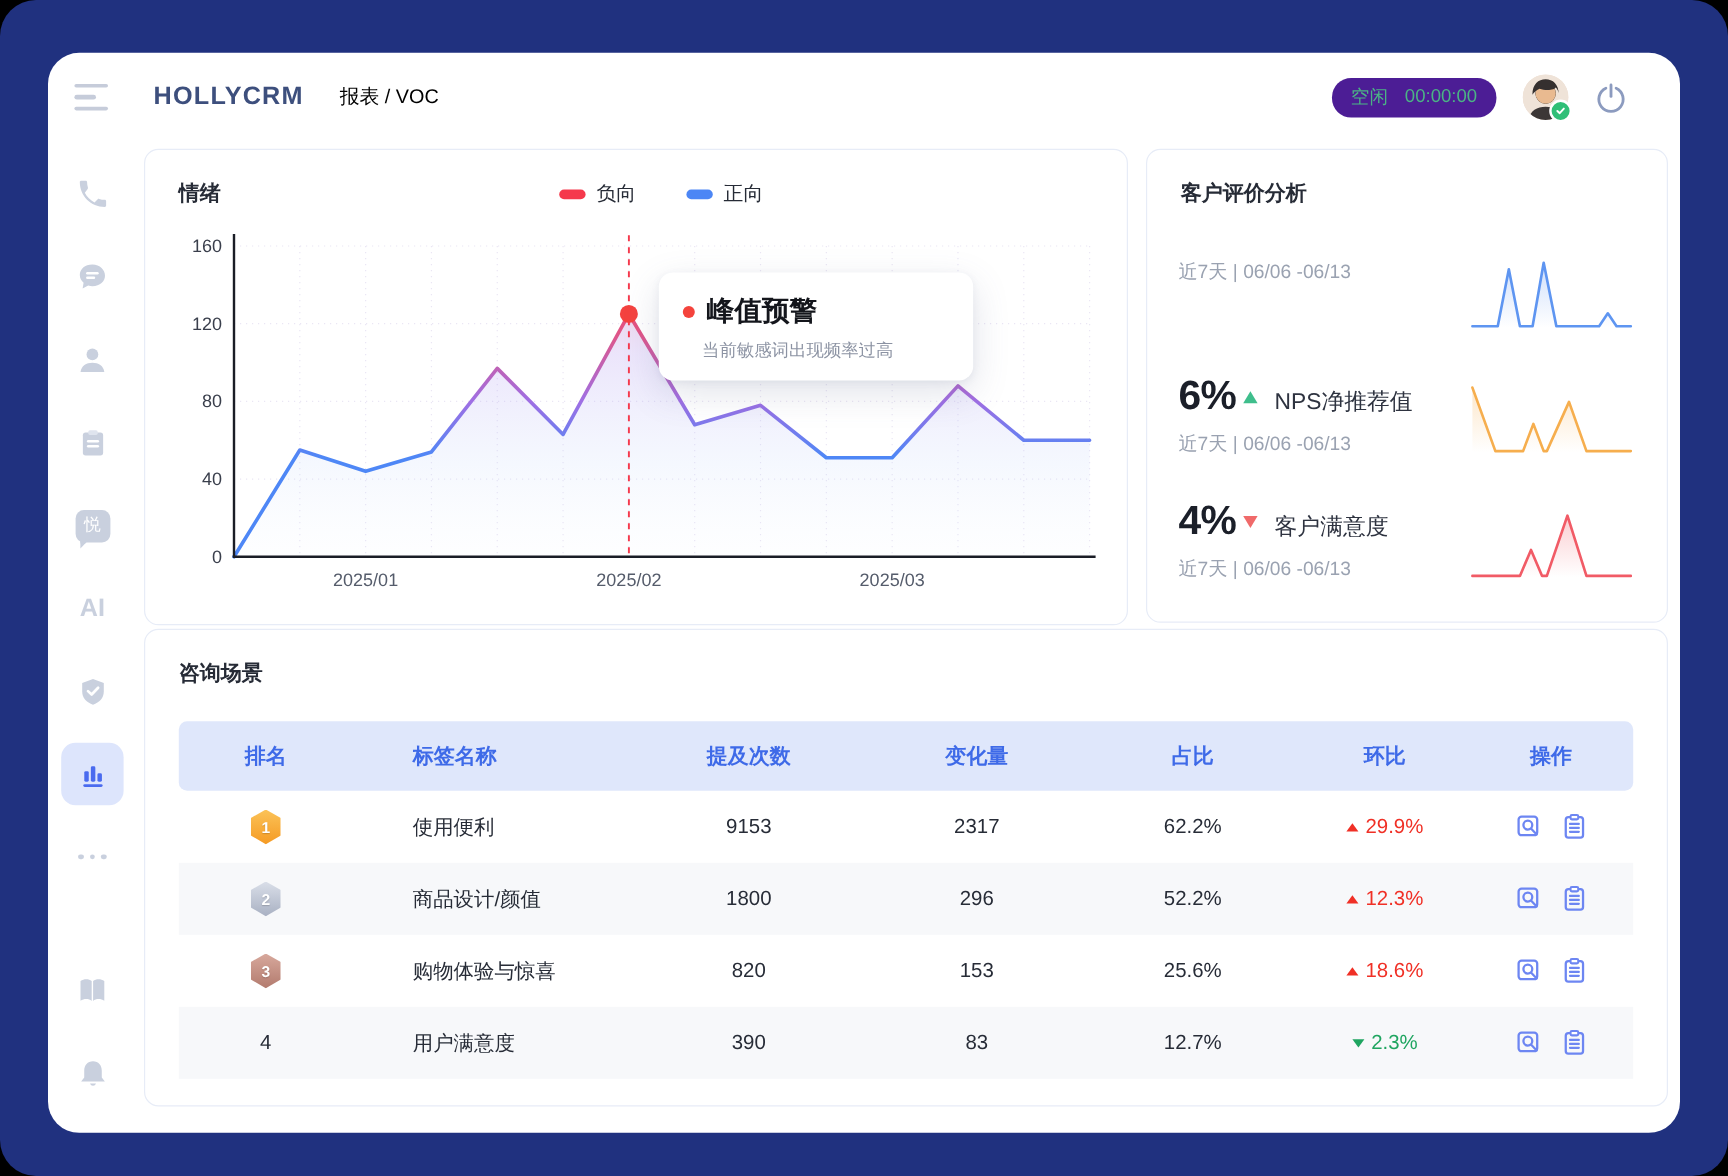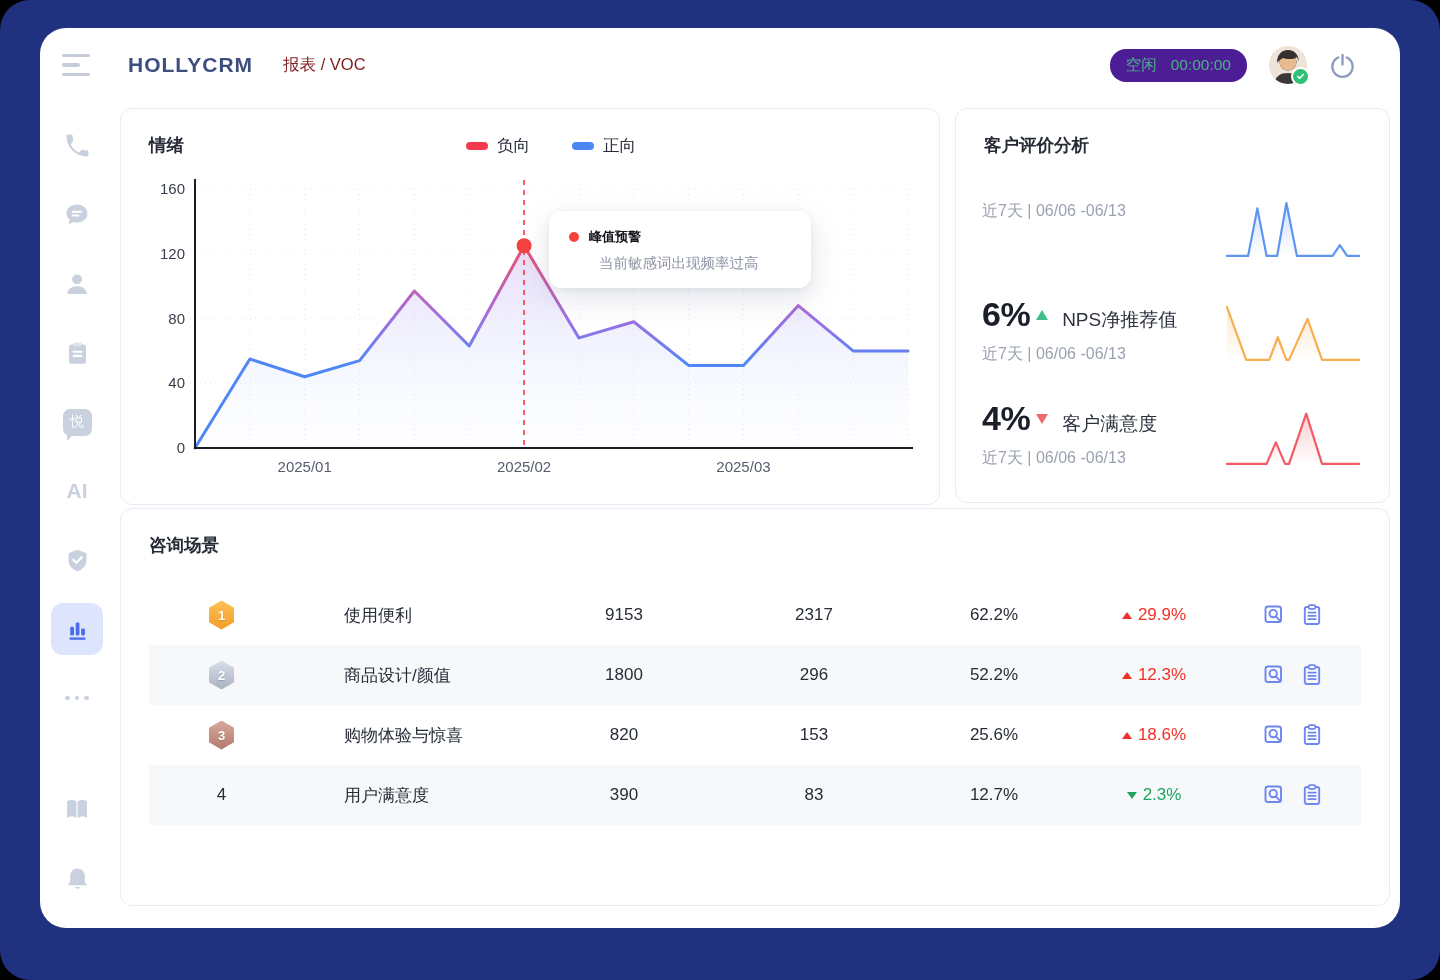--- a/index.html
+++ b/index.html
@@ -1,25 +1,25 @@
 <!DOCTYPE html>
 <html><head>
 <meta charset="utf-8">
 <style>
   html,body{margin:0;padding:0;width:1440px;height:980px;background:#000;font-family:"Liberation Sans","DejaVu Sans",sans-serif;-webkit-font-smoothing:antialiased;}
   .frame{position:absolute;inset:0;background:#20317F;border-radius:30px;}
-  .card{position:absolute;left:40px;top:28px;width:1360px;height:900px;background:#fff;border-radius:26px;overflow:hidden;}
+  .card{position:absolute;left:40px;top:44px;width:1360px;height:900px;background:#fff;border-radius:26px;overflow:hidden;}
 
   
   .hdr{position:absolute;left:0;top:0;width:100%;height:74px;display:flex;align-items:center;padding:0 44px 0 22px;box-sizing:border-box;}
   .burger{width:28px;display:flex;flex-direction:column;gap:6px;cursor:pointer;}
   .burger i{height:3.5px;border-radius:2px;background:#C6CCDA;display:block;}
   .burger i:nth-child(2){width:18px;}
   .logo{margin-left:38px;font-size:21px;font-weight:bold;letter-spacing:1px;color:#3D4F7D;}
-  .crumb{margin-left:30px;font-size:16.5px;color:#7f1d1d;}
+  .crumb{margin-left:30px;font-size:16.5px;color:#000000;}
   .hdr-right{margin-left:auto;display:flex;align-items:center;gap:22px;}
   .pill{display:flex;align-items:center;gap:14px;background:#4c1d95;color:#4BB385;font-size:15.5px;border-radius:16px;padding:6px 16px;}
   .avatar-wrap{position:relative;width:38px;height:38px;}
   .avatar{width:38px;height:38px;border-radius:50%;overflow:hidden;background:#EFE0D4;}
   .badge-check{position:absolute;right:-3px;bottom:-2px;width:15px;height:15px;border-radius:50%;background:#2FBF77;border:2px solid #fff;display:flex;align-items:center;justify-content:center;}
   .power{width:27px;height:27px;cursor:pointer;}
 
   
   .side{position:absolute;left:0;top:92px;bottom:18px;width:74px;display:flex;flex-direction:column;align-items:center;}
   .side .it{width:52px;height:52px;display:flex;align-items:center;justify-content:center;margin-bottom:17px;border-radius:12px;cursor:pointer;flex:0 0 auto;}
@@ -38,23 +38,23 @@
   .p-scene{left:80px;top:480px;width:1270px;height:398px;}
   .p-title{position:absolute;left:28px;top:24px;font-size:17.5px;font-weight:600;color:#262B36;}
 
   
   .legend{position:absolute;left:345px;top:26px;display:flex;align-items:center;gap:42px;}
   .lg{display:flex;align-items:center;gap:9px;font-size:16.5px;color:#262B36;}
   .lg i{width:22px;height:8px;border-radius:4px;display:block;}
 
   
   .tip{position:absolute;left:428px;top:102px;width:262px;background:#fff;border-radius:12px;box-shadow:0 10px 30px rgba(90,100,140,.18),0 2px 6px rgba(90,100,140,.08);padding:17px 20px 15px;box-sizing:border-box;}
-  .tip-h{display:flex;align-items:center;gap:10px;font-size:13px;font-weight:bold;color:#14161C;}
+  .tip-h{display:flex;align-items:center;gap:10px;font-size:23px;font-weight:bold;color:#14161C;}
   .tip-h i{width:10px;height:10px;border-radius:50%;background:#F4433C;}
-  .tip-d{margin:8px 0 0 30px;font-size:14.5px;color:#8C93A3;}
+  .tip-d{margin:8px 0 0 16px;font-size:14.5px;color:#8C93A3;}
 
   
   .stat{display:flex;align-items:flex-start;padding:0 26px;margin-top:30px;}
   .stat:first-of-type{margin-top:22px;}
   .stat .lft{flex:1;}
   .v-line{display:flex;align-items:baseline;gap:6px;}
   .v-big{font-size:34px;font-weight:bold;color:#1B1F29;letter-spacing:-.5px;}
   .v-unit{font-size:15px;color:#9AA2B1;}
   .v-label{font-size:19px;color:#2E3340;font-weight:500;margin-left:8px;}
   .v-period{font-size:16px;color:#9AA2B1;margin-top:10px;}
@@ -330,20 +330,29 @@
             </defs>
             <path d="M4,62 L4,60.92 L43.6,60.92 L52.839999999999996,39.32 L62.08,60.92 L66.03999999999999,60.92 L83.2,10.700000000000003 L99.03999999999999,60.92 L136,60.92 L136,62 Z" fill="url(#sp2)"></path>
             <path d="M4,60.92 L43.6,60.92 L52.839999999999996,39.32 L62.08,60.92 L66.03999999999999,60.92 L83.2,10.700000000000003 L99.03999999999999,60.92 L136,60.92" fill="none" stroke="#F15B66" stroke-width="2.2" stroke-linejoin="round" stroke-linecap="round"></path>
           </svg>
     </div>
   </div>
 
   <div class="panel p-scene">
     <div class="p-title">咨询场景</div>
     <div class="tbl">
+      <div class="trow thead">
+        <div class="cell">排名</div>
+        <div class="cell tag">标签名称</div>
+        <div class="cell">提及次数</div>
+        <div class="cell">变化量</div>
+        <div class="cell">占比</div>
+        <div class="cell">环比</div>
+        <div class="cell">操作</div>
+      </div>
 
       <div class="trow tr">
         <div class="cell">
               <div class="hex h1">1</div>
             </div>
         <div class="cell tag">使用便利</div>
         <div class="cell">9153</div>
         <div class="cell">2317</div>
         <div class="cell">62.2%</div>
         <div class="cell">

